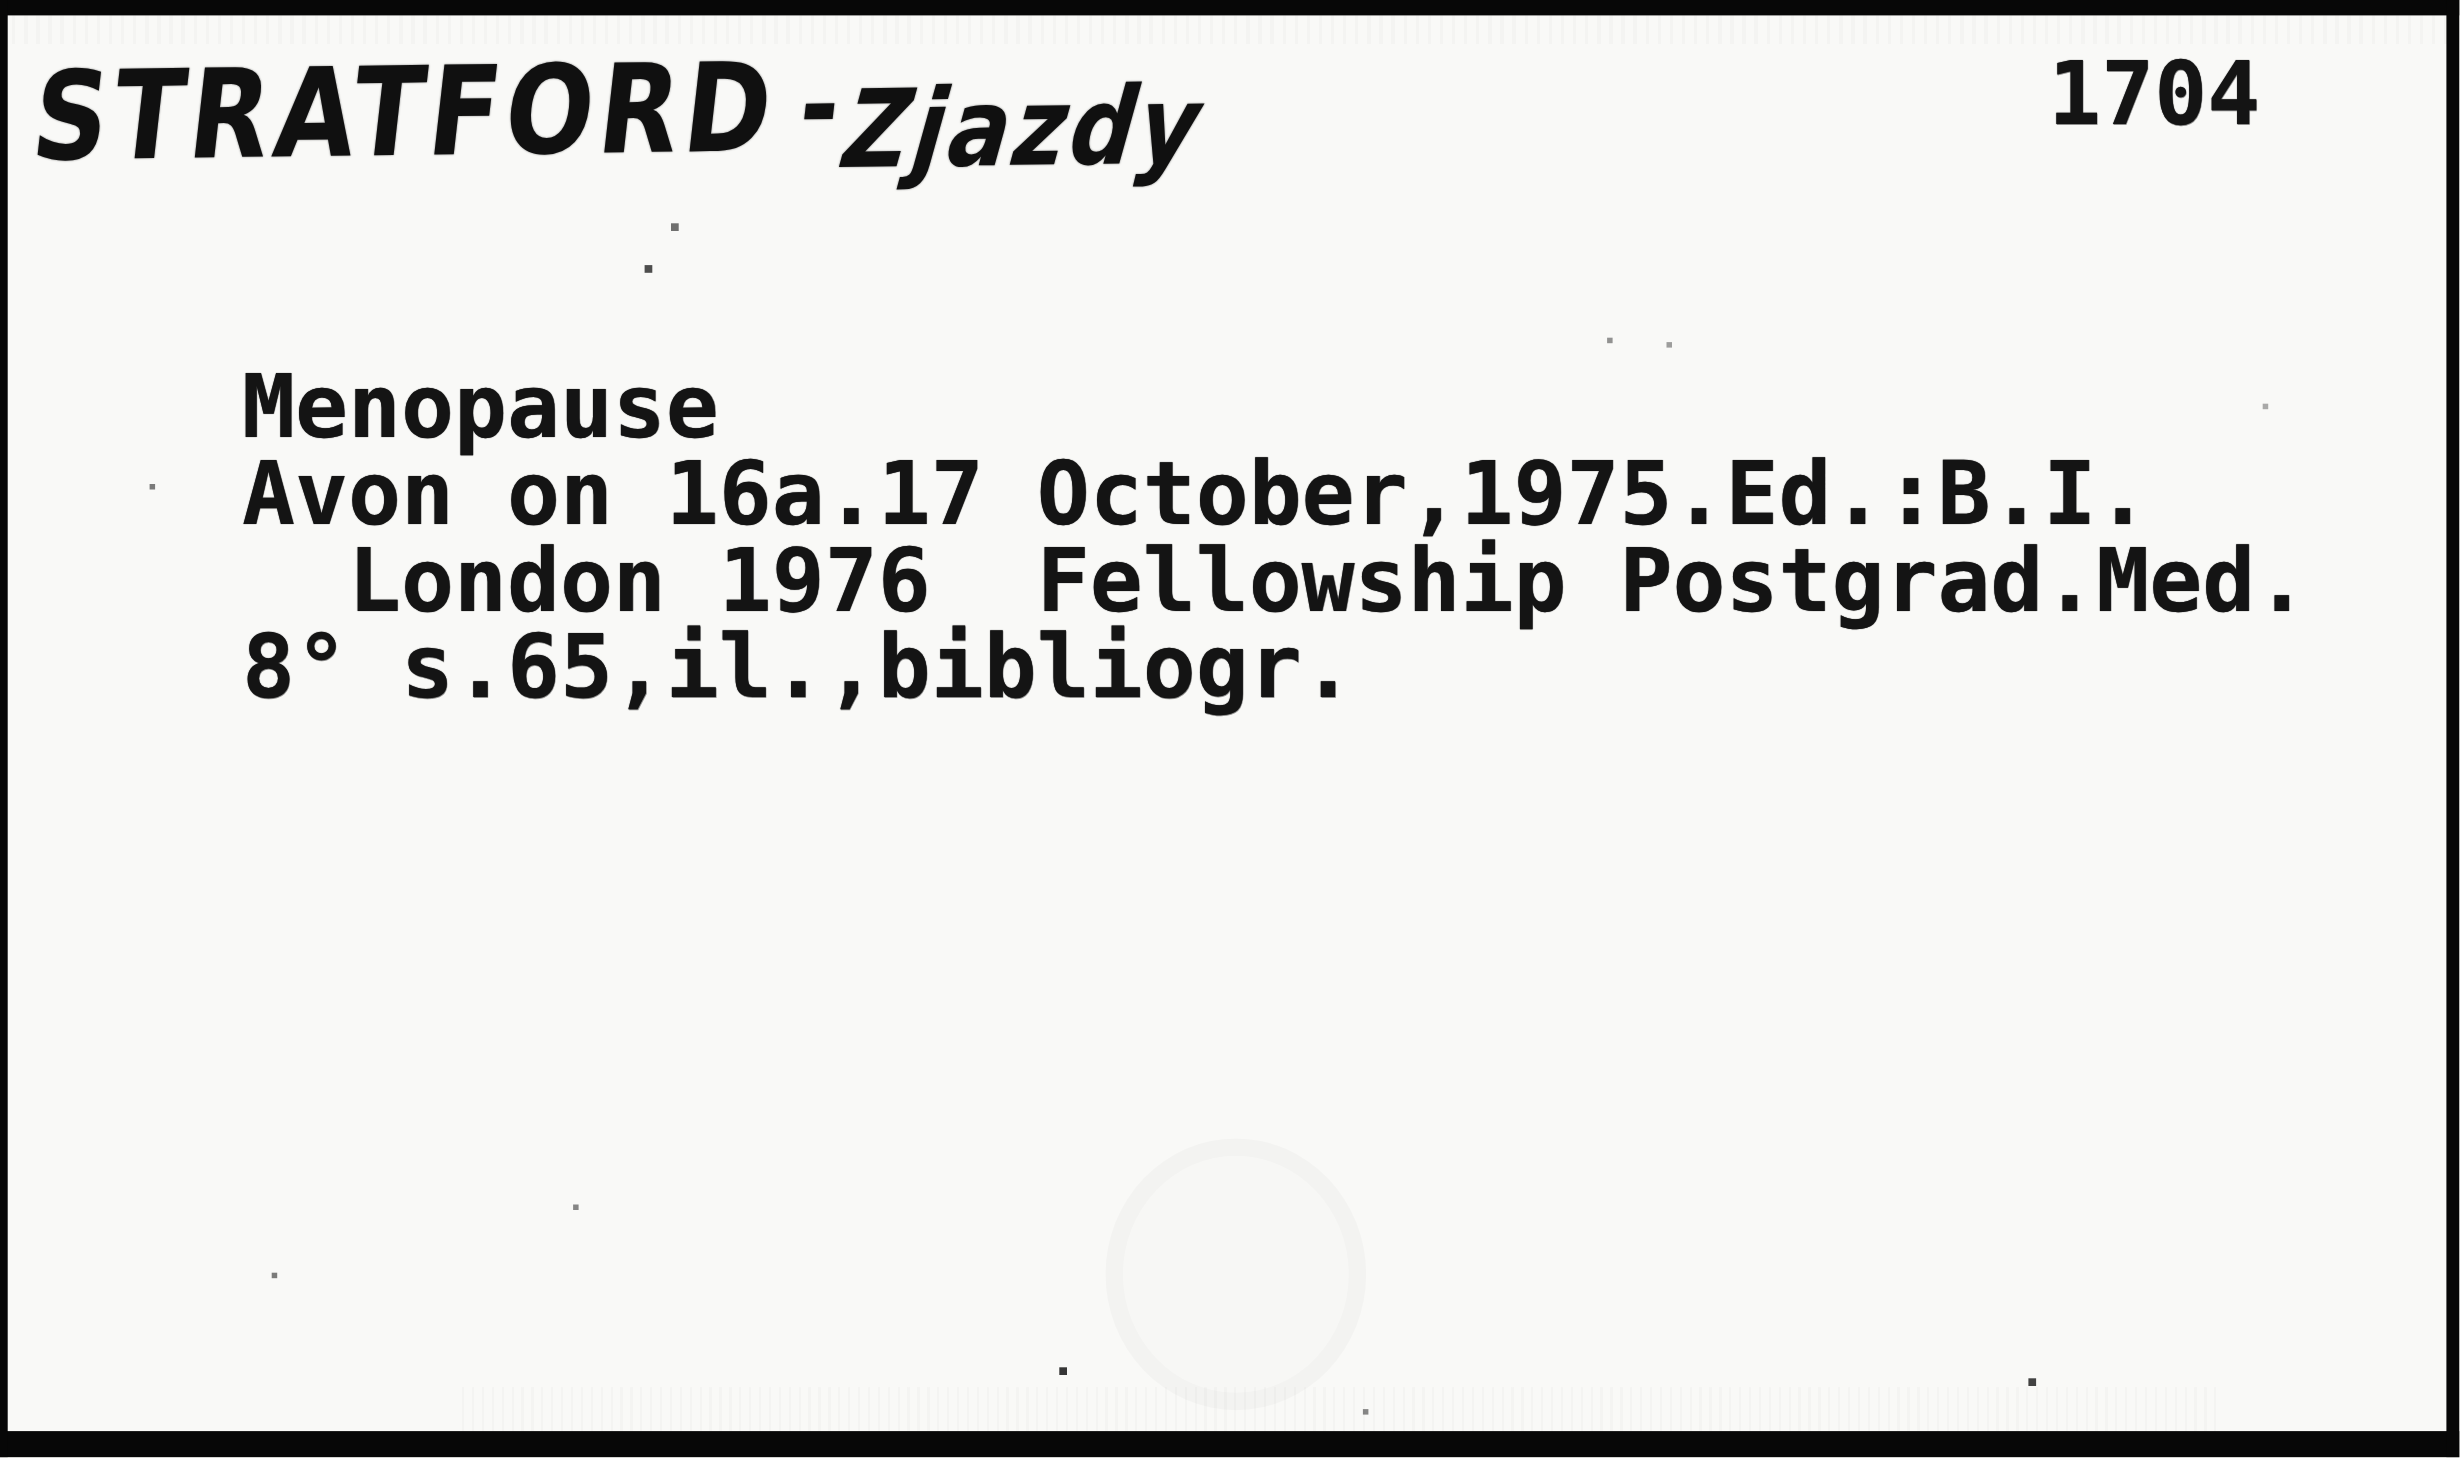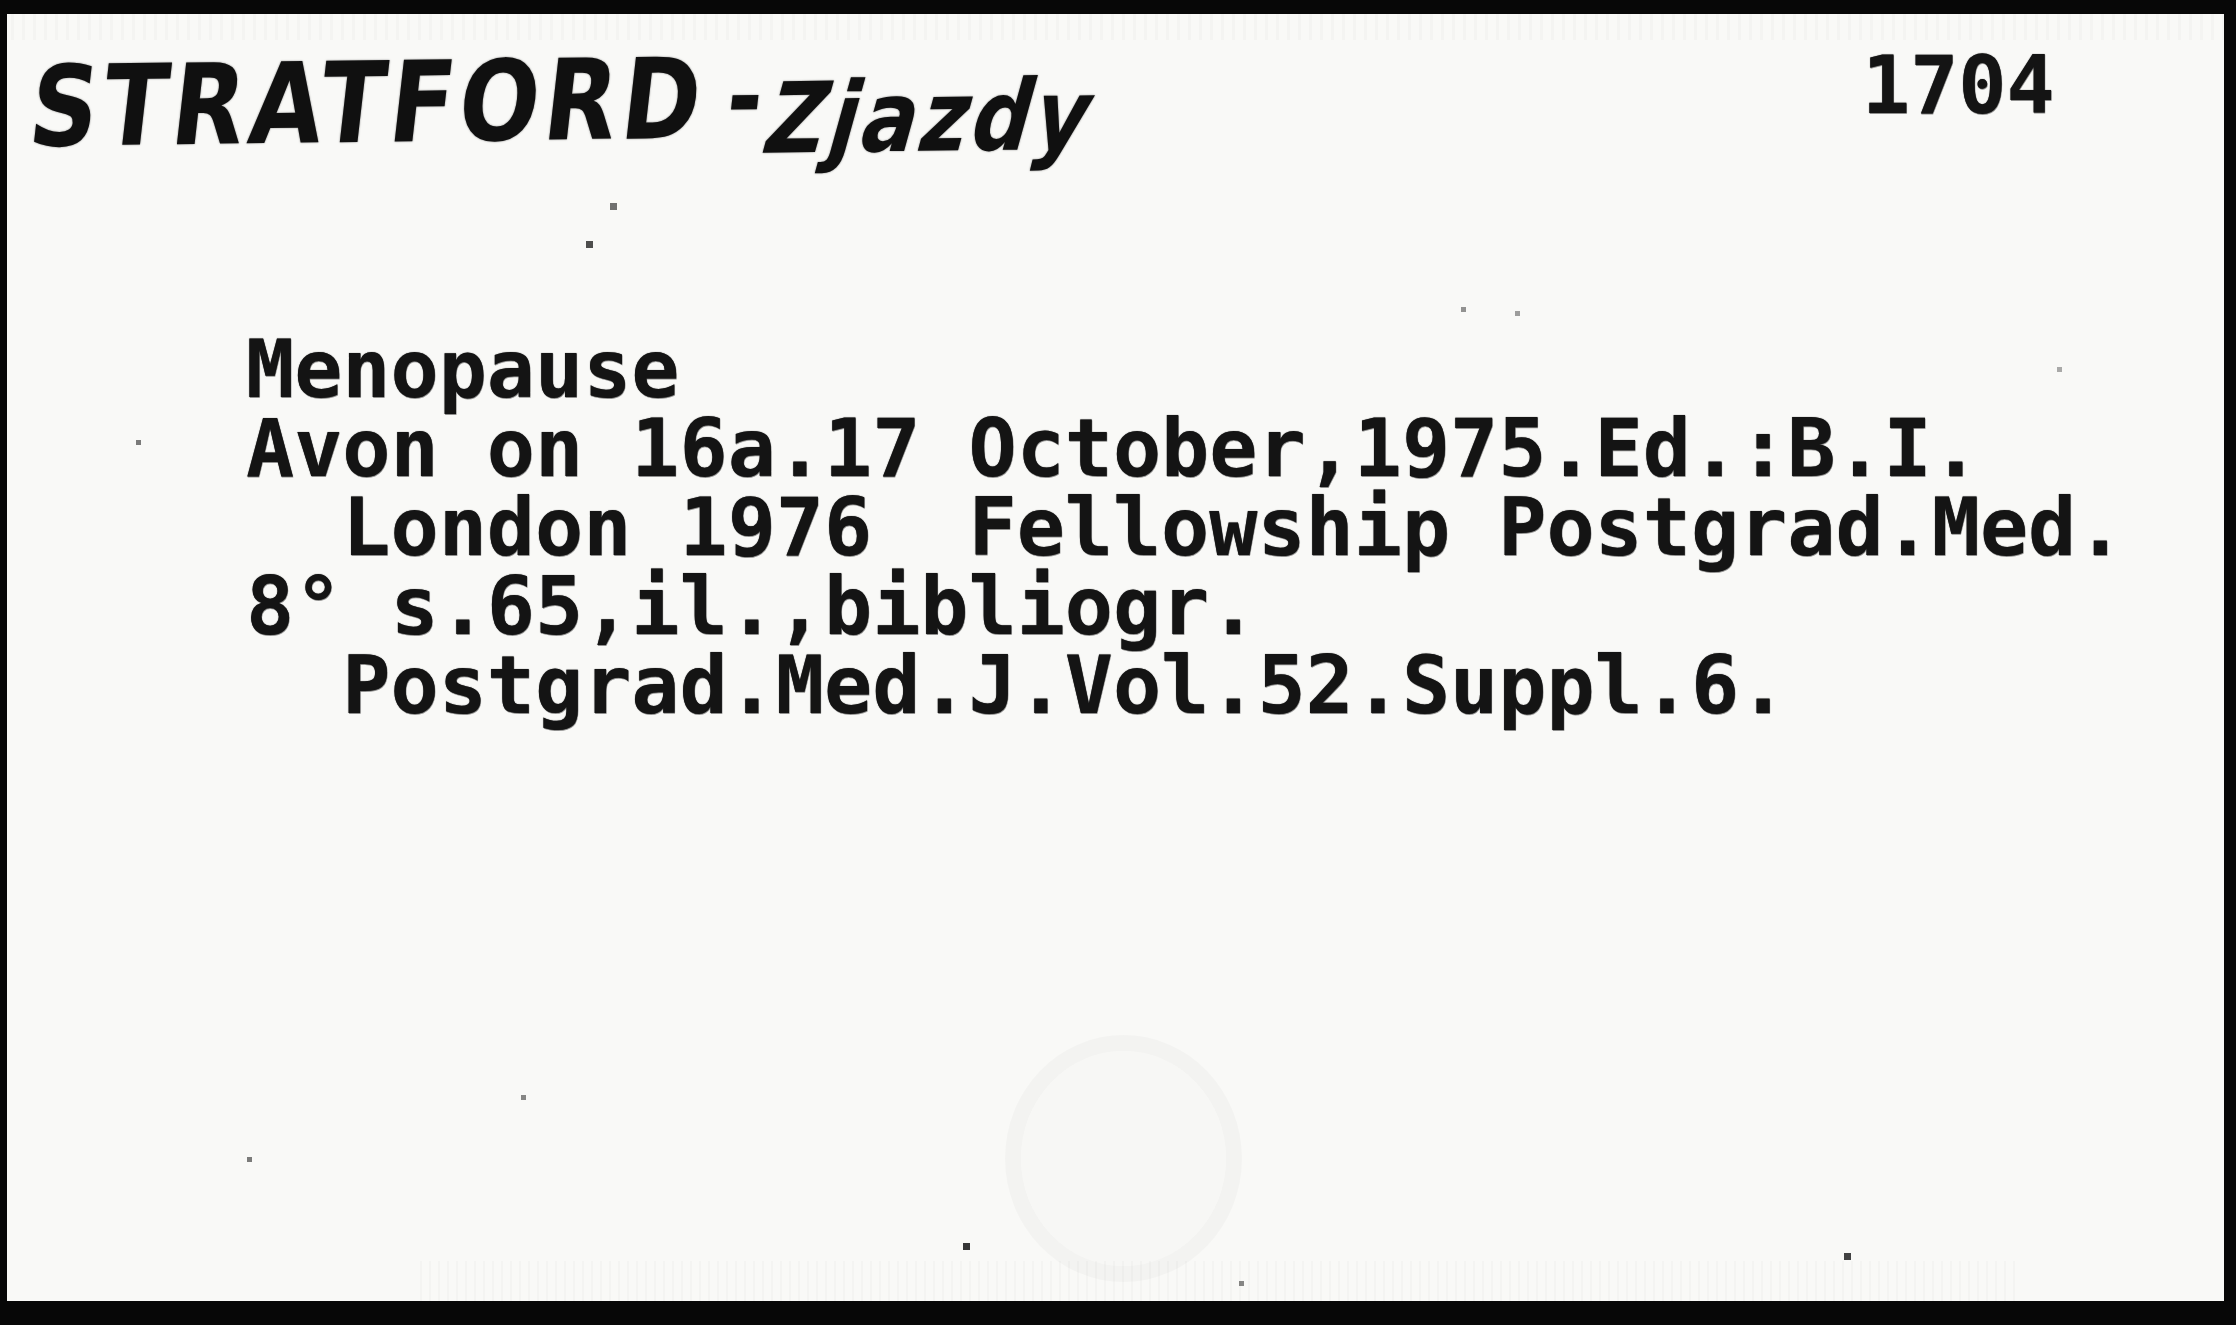--- a/index.html
+++ b/index.html
@@ -74,21 +74,20 @@
     font-size: 80px;
     line-height: 80px;
   }
 
   .body-block {
     position: absolute;
     left: 220px;
     top: 330px;
     font-size: 80px;
     line-height: 79px;
-    margin-left: 26px;
   }
   .tline { white-space: pre; height: 79px; }
 
   
   .watermark {
     position: absolute;
     left: 1005px;
     top: 1035px;
     width: 205px;
     height: 215px;
@@ -134,19 +133,18 @@
   </div>
 
   <div class="card-number type">1704</div>
 
 
   <div class="body-block type">
     <div class="tline">Menopause</div>
     <div class="tline">Avon on 16a.17 October,1975.Ed.:B.I.</div>
     <div class="tline">  London 1976  Fellowship Postgrad.Med.</div>
     <div class="tline">8° s.65,il.,bibliogr.</div>
-    <div class="tline">  Postgrad.Med.J.Vol.52.Suppl.6.</div>
   </div>
 
   <div class="watermark"></div>
   <div class="specks"></div>
 
 </div>
 
 </body></html>

